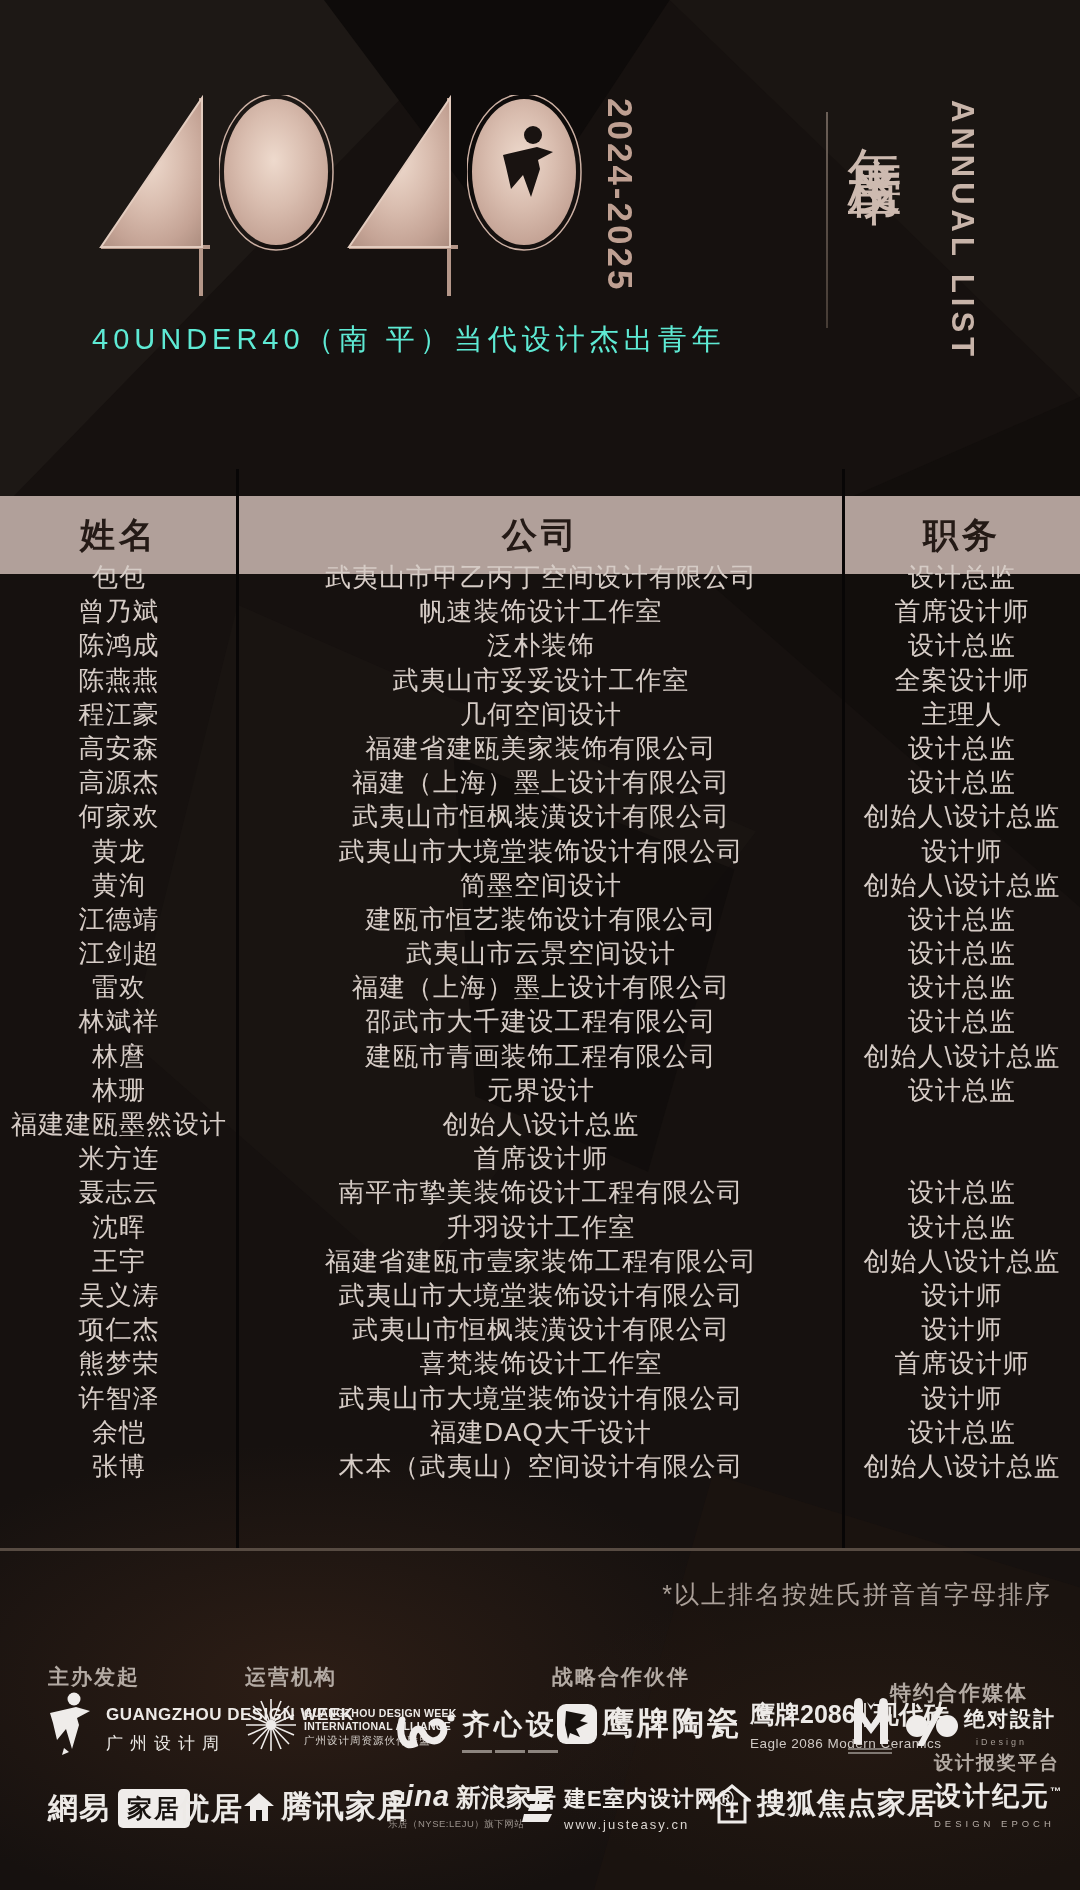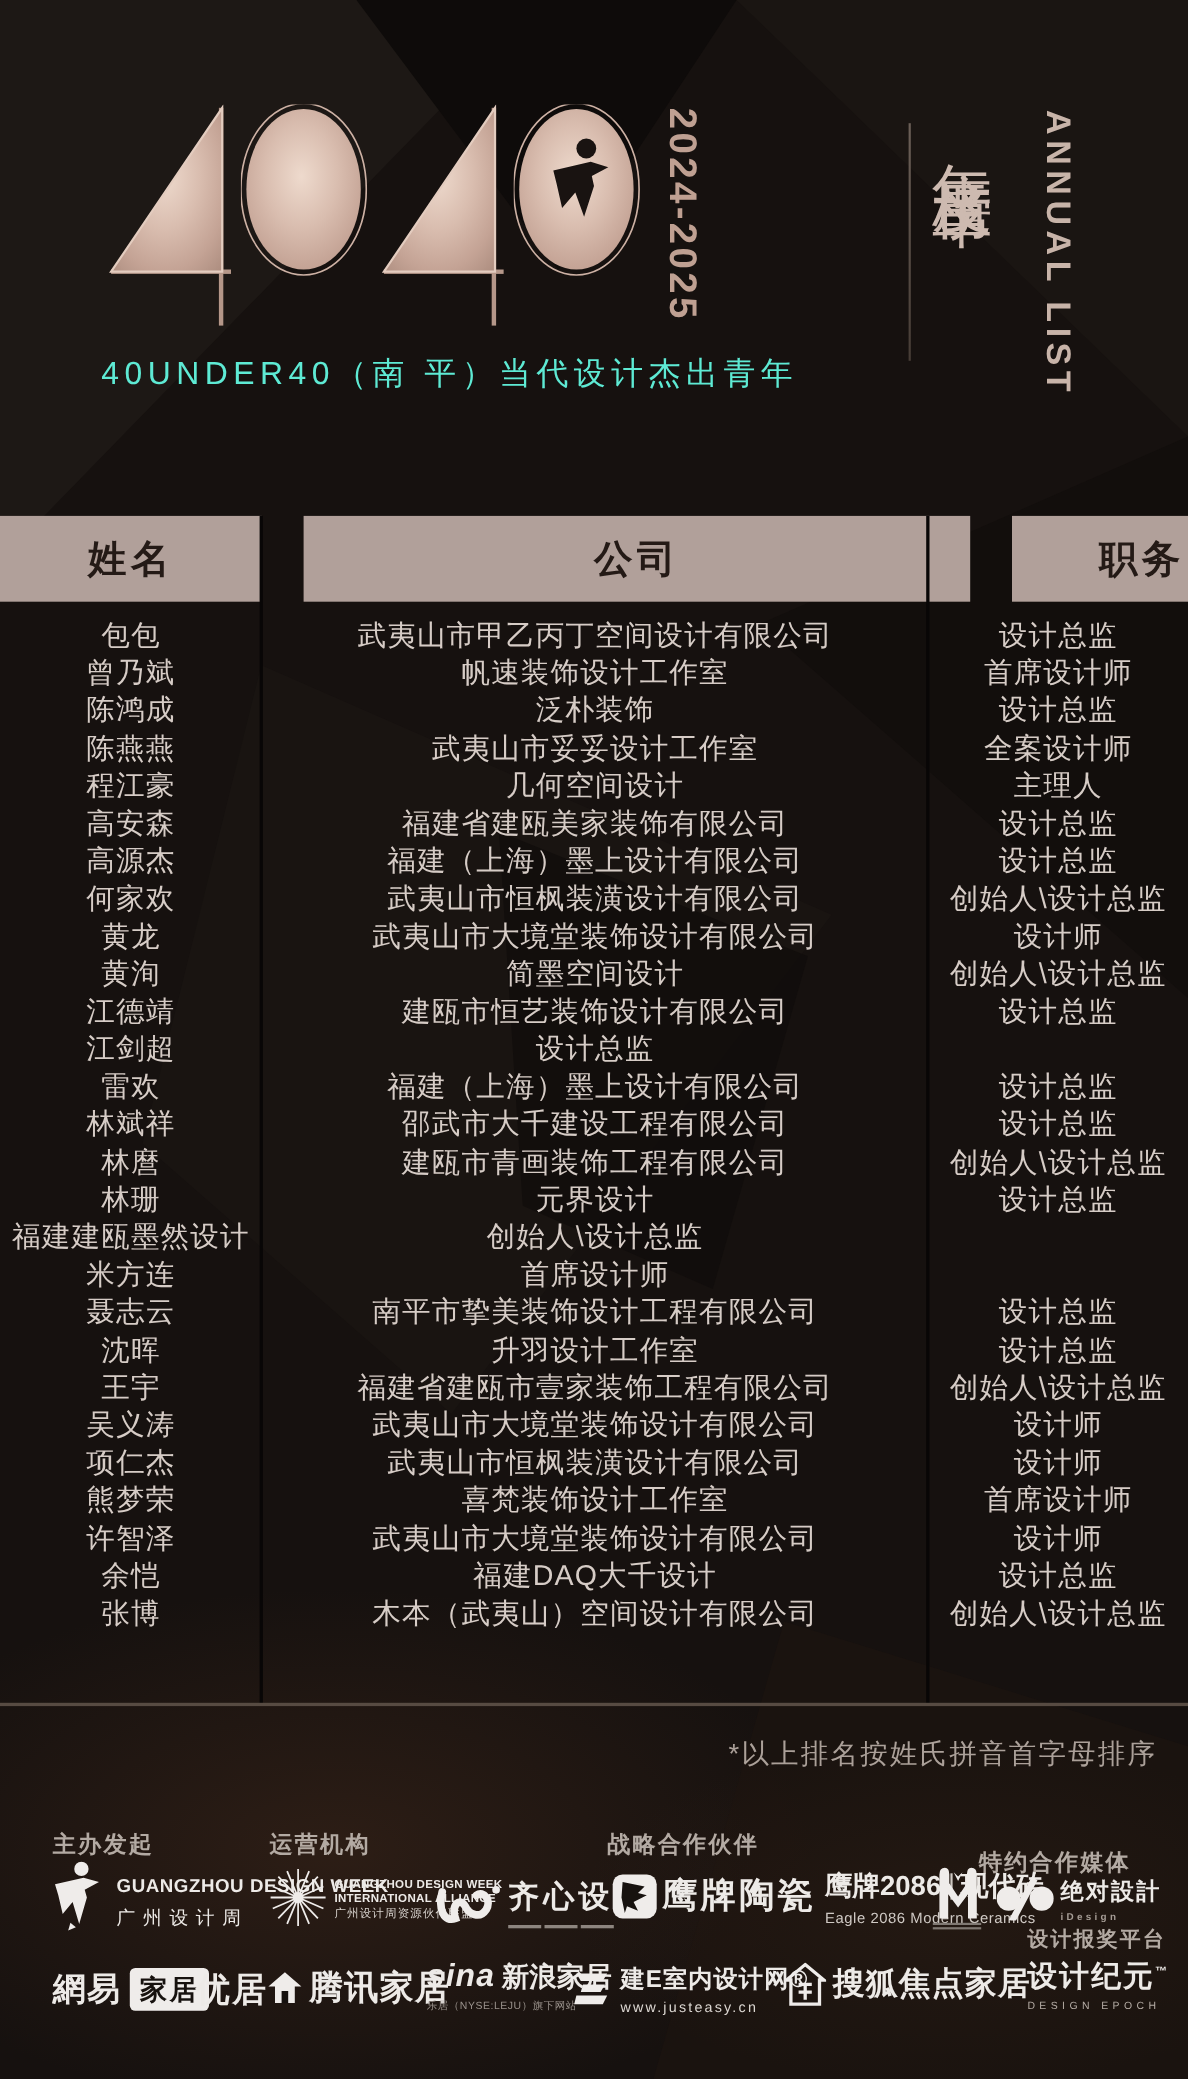--- a/index.html
+++ b/index.html
@@ -40,22 +40,22 @@
     writing-mode:vertical-rl;text-orientation:mixed;
     font-size:31px;font-weight:bold;letter-spacing:5px;color:#c8b4a9;
   }
   .subtitle{
     position:absolute;left:92px;top:320px;width:680px;
     font-size:29px;letter-spacing:5px;color:#5eead4;white-space:nowrap;
   }
 
   
   .thead{
-    position:absolute;left:0;top:469px;width:1080px;height:78px;
-    display:grid;grid-template-columns:238px 606px 236px;gap:38px;
+    position:absolute;left:0;top:496px;width:1080px;height:78px;
+    display:grid;grid-template-columns:238px 606px 236px;
   }
   .thead .hcell{
     background:#b1a09a;display:flex;align-items:center;justify-content:center;
     font-size:35px;font-weight:bold;letter-spacing:4px;color:#241a16;
   }
   .tbody{position:absolute;left:0;top:560px;width:1080px;}
   .trow{display:grid;grid-template-columns:238px 606px 236px;height:34.2px;}
   .trow .cell{
     display:flex;align-items:center;justify-content:center;
     font-size:26px;letter-spacing:1px;color:#d6ccc6;white-space:nowrap;
@@ -95,21 +95,21 @@
   .eagle-txt{left:602px;top:1702px;font-size:32px;font-weight:bold;letter-spacing:3px;}
   .e2086{left:750px;top:1698px;}
   .e2086 .l1{font-size:25px;font-weight:bold;display:flex;align-items:center;gap:8px;}
   .e2086 .sep{display:inline-block;width:2px;height:24px;background:#cfc9c3;}
   .e2086 .l2{font-size:13.5px;margin-top:5px;color:#cfc9c4;letter-spacing:.5px;}
   .m-ic{left:850px;top:1692px;}
   .m-sub{position:absolute;left:848px;top:1748px;display:flex;flex-direction:column;gap:2px;}
   .m-sub i{display:block;height:2px;width:44px;background:#7f7872;}
   .id-ic{left:906px;top:1706px;}
   .id-txt{left:964px;top:1705px;font-size:21px;font-weight:bold;letter-spacing:2px;}
-  .id-sub{margin-top:4px;font-size:9px;letter-spacing:3px;color:#a59c95;font-weight:bold;}
+  .id-sub{margin-top:4px;font-size:9px;letter-spacing:3px;color:#a59c95;font-weight:normal;margin-left:12px;}
 
   .wy{left:48px;top:1788px;display:flex;align-items:center;}
   .wy .brand{font-size:30px;font-weight:bold;letter-spacing:1px;}
   .wy .box{margin-left:8px;background:#efecea;color:#17120f;font-size:25px;font-weight:bold;
     padding:3px 9px;border-radius:5px;letter-spacing:2px;}
   .yj{left:178px;top:1788px;font-size:31px;font-weight:bold;letter-spacing:2px;}
   .tx{left:243px;top:1786px;display:flex;align-items:center;gap:6px;}
   .tx .t{font-size:31px;font-weight:bold;letter-spacing:1px;}
   .sina{left:388px;top:1780px;}
   .sina .top{display:flex;align-items:baseline;gap:6px;}
@@ -239,20 +239,21 @@
         <div class="cell company">简墨空间设计</div>
         <div class="cell title">创始人\设计总监</div>
       </div>
       <div class="trow">
         <div class="cell name">江德靖</div>
         <div class="cell company">建瓯市恒艺装饰设计有限公司</div>
         <div class="cell title">设计总监</div>
       </div>
       <div class="trow">
         <div class="cell name">江剑超</div>
+        <div class="cell company">武夷山市云景空间设计</div>
         <div class="cell title">设计总监</div>
       </div>
       <div class="trow">
         <div class="cell name">雷欢</div>
         <div class="cell company">福建（上海）墨上设计有限公司</div>
         <div class="cell title">设计总监</div>
       </div>
       <div class="trow">
         <div class="cell name">林斌祥</div>
         <div class="cell company">邵武市大千建设工程有限公司</div>

